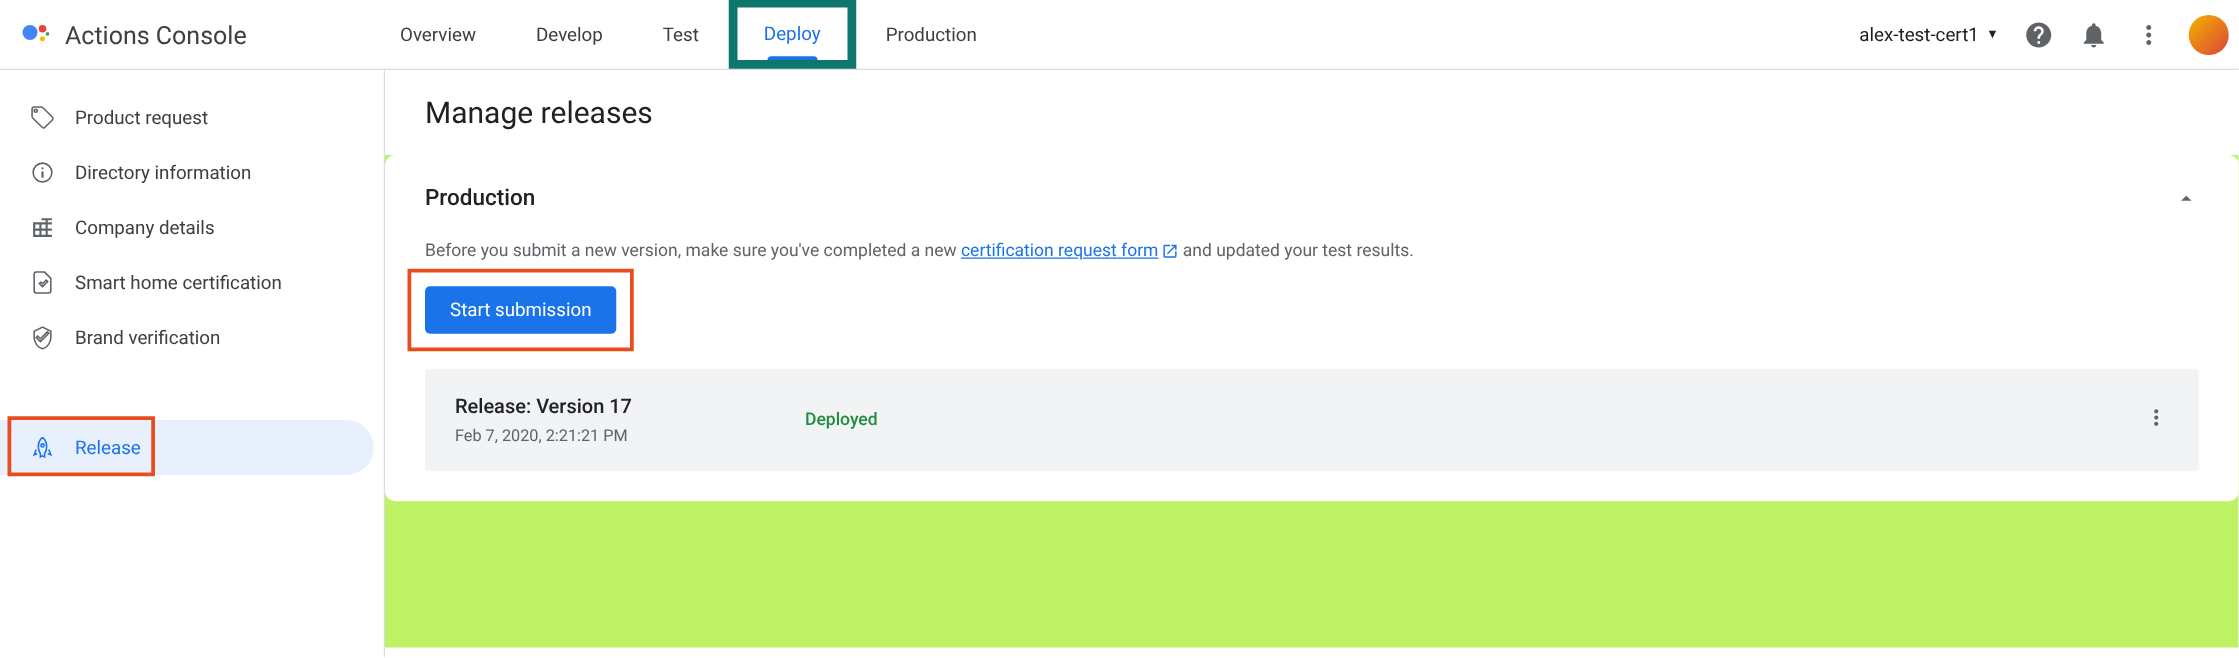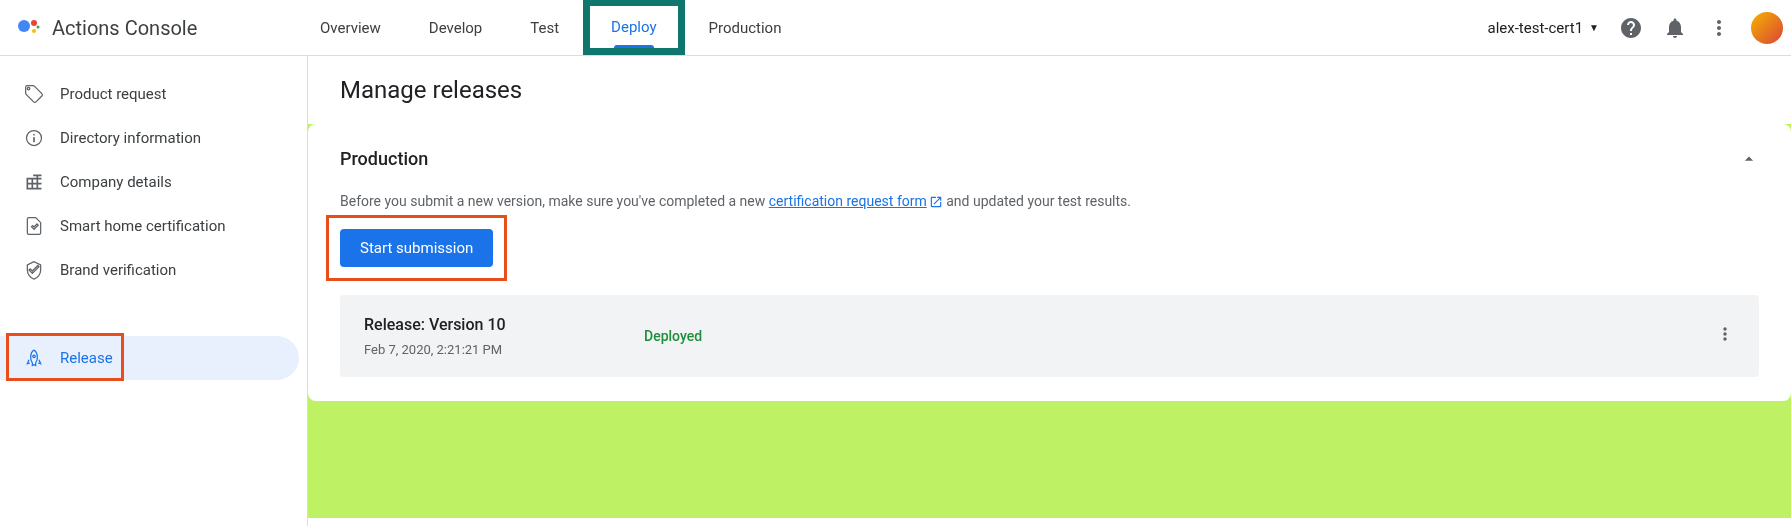--- a/index.html
+++ b/index.html
@@ -173,21 +173,21 @@
             </svg><span> and updated your test results.</span>
         </p>
         
         <div class="submit-wrapper">
           <div class="submit-highlight"></div>
           <button class="submit-btn">Start submission</button>
         </div>
         
         <div class="release-card">
           <div class="release-info">
-            <span class="release-title">Release: Version 10</span>
+            <span class="release-title">Release: Version 17</span>
             <span class="release-date">Feb 7, 2020, 2:21:21 PM</span>
           </div>
           <span class="release-status">Deployed</span>
           <div class="release-menu">
             <svg width="20" height="20" viewBox="0 0 24 24" fill="#5f6368">
                 <path d="M12 8c1.1 0 2-.9 2-2s-.9-2-2-2-2 .9-2 2 .9 2 2 2zm0 2c-1.1 0-2 .9-2 2s.9 2 2 2 2-.9 2-2-.9-2-2-2zm0 6c-1.1 0-2 .9-2 2s.9 2 2 2 2-.9 2-2-.9-2-2-2z"></path>
               </svg>
           </div>
         </div>
       </div>

